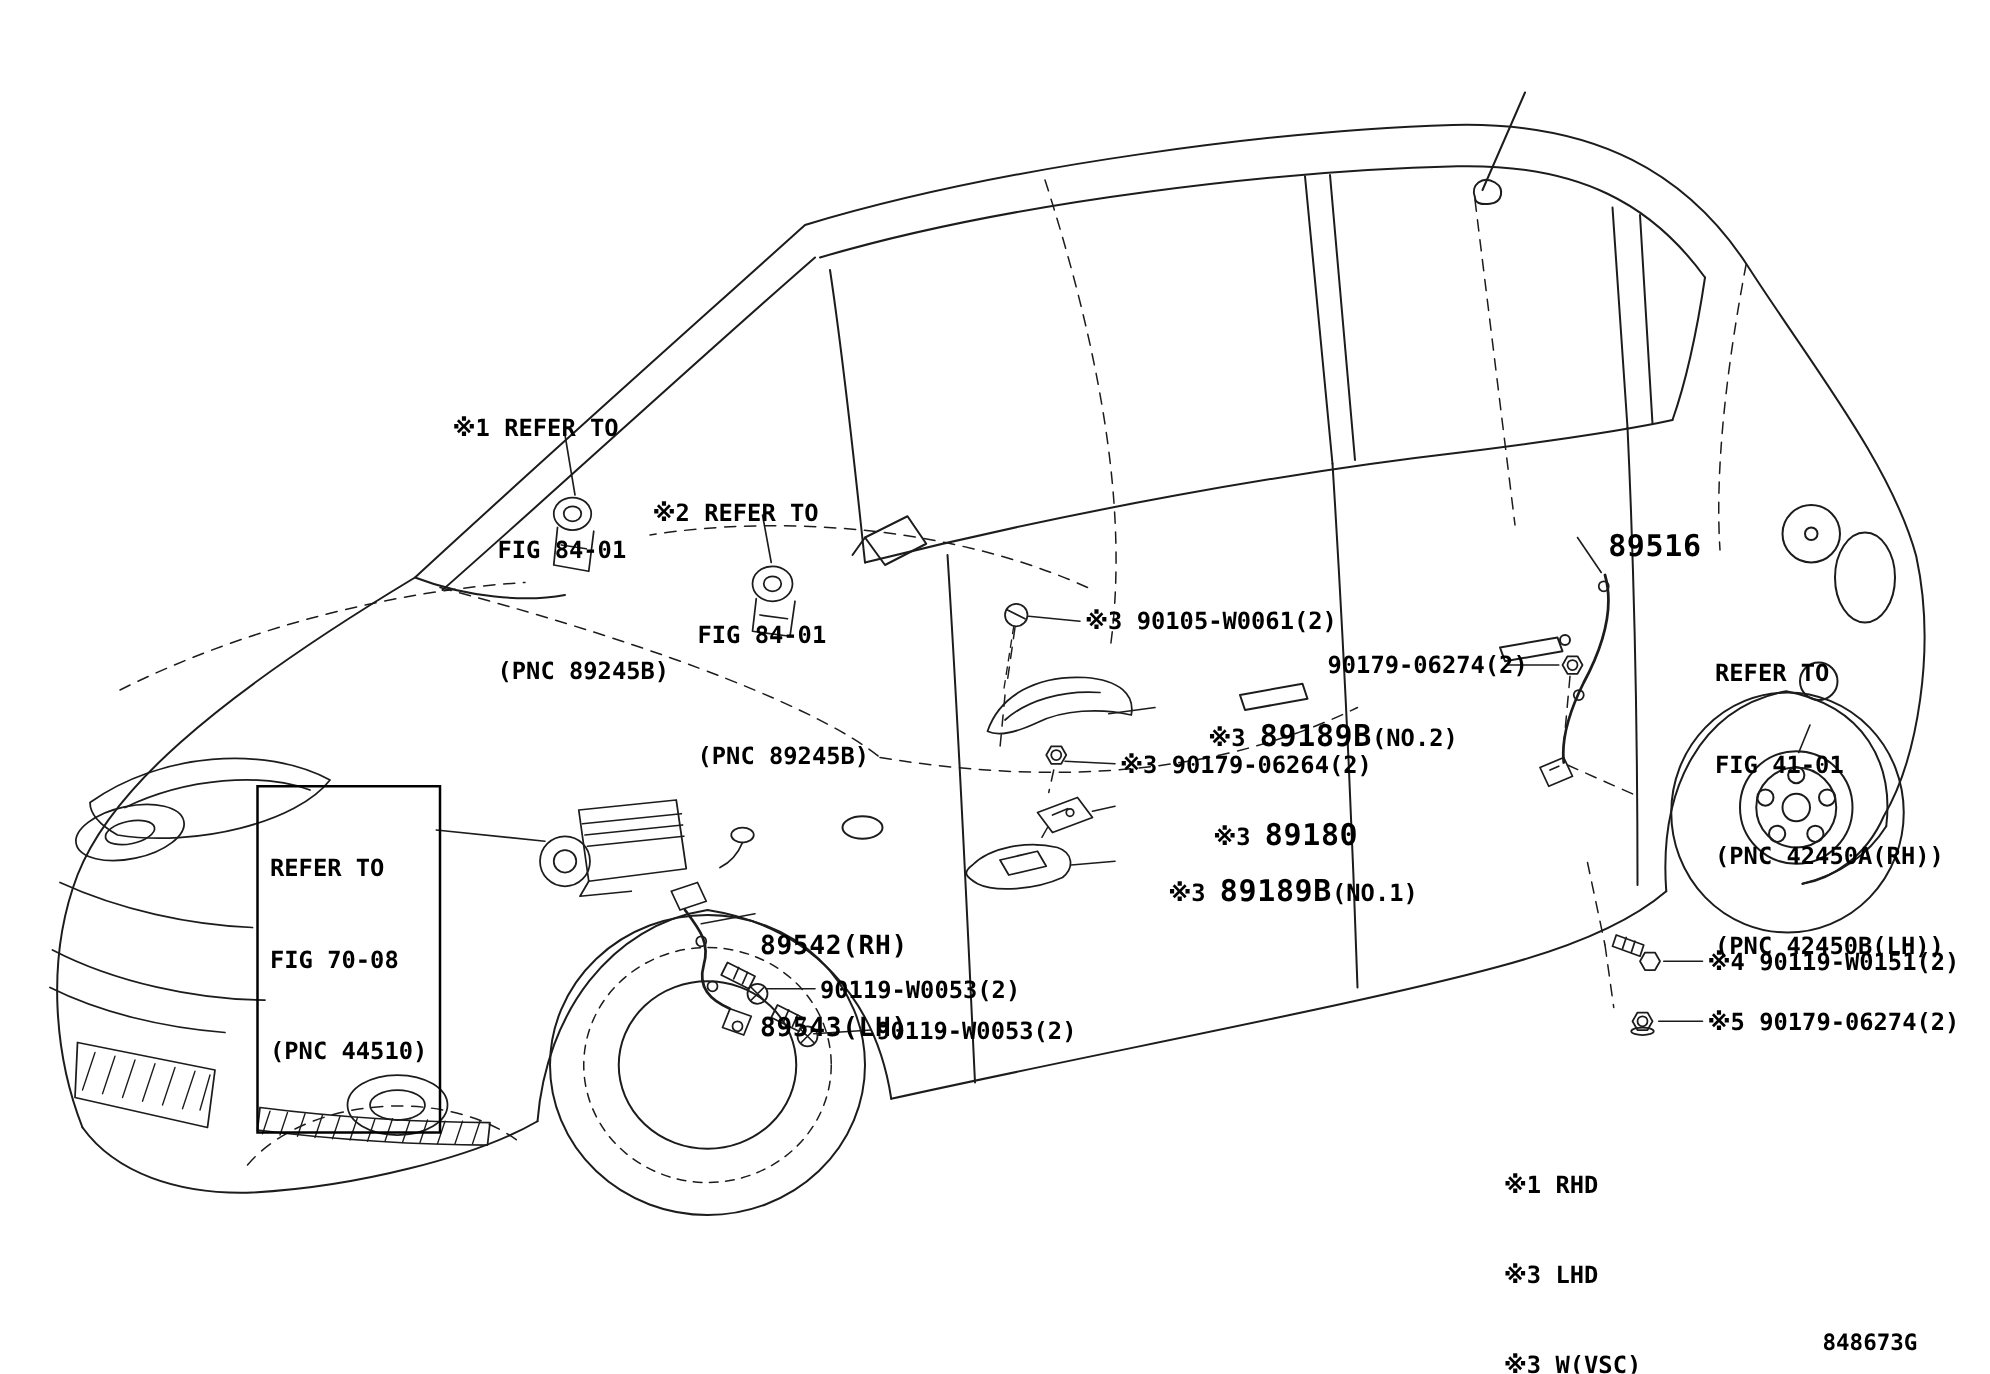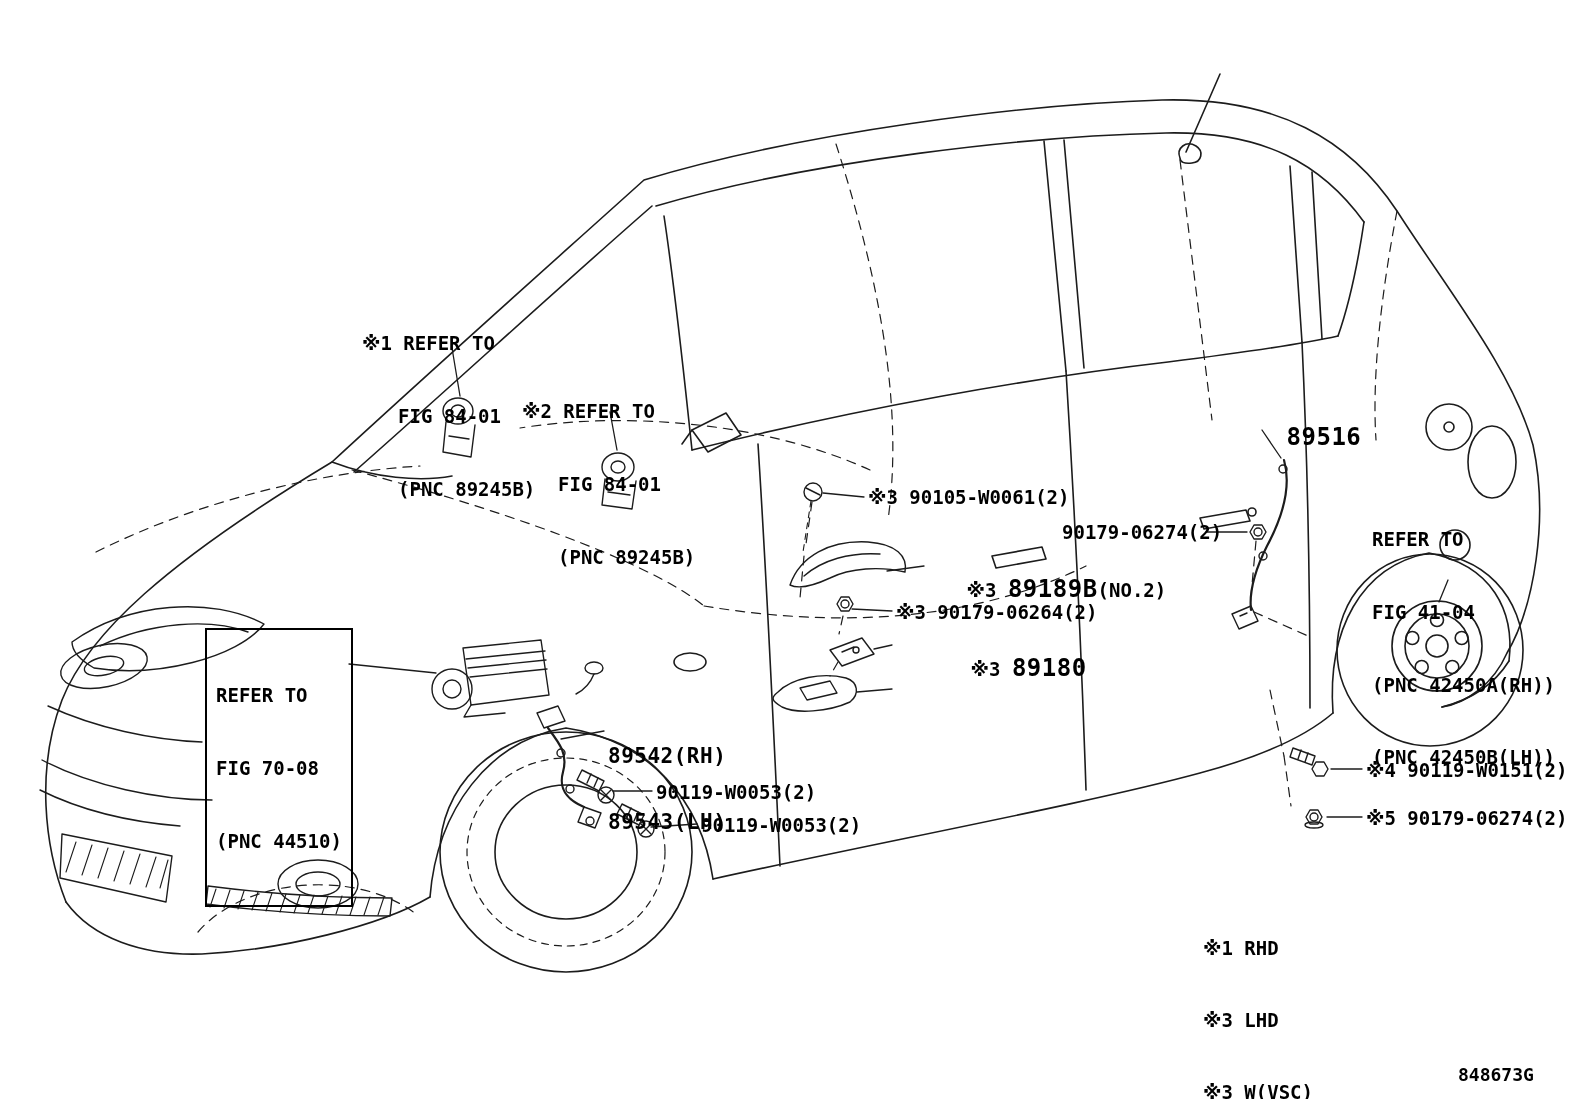--- a/index.html
+++ b/index.html
@@ -9,21 +9,21 @@
     font-family:"DejaVu Sans Mono","DejaVu Sans",monospace;
     color:#000;
   }
   .stage { position:absolute; left:0; top:0; width:1592px; height:892px; }
   svg.drawing { position:absolute; left:0; top:0; }
 
   .refnote {
     position:absolute; font-size:19px; font-weight:bold;
     line-height:1.28; white-space:pre;
   }
-  .refnote .ind { padding-left:36px; }
+  .refnote .ind { padding-left:36px;margin-top:24px; }
   .boxed { border:2px solid #000; padding:4px 9px; }
 
   .callout {
     position:absolute; font-weight:bold; white-space:pre; line-height:1.25;
   }
   .callout.med { font-size:19px; }
   .callout .pre, .callout .suf { font-size:19px; font-weight:bold; }
   .callout .num { font-size:24px; font-weight:bold; letter-spacing:0.5px; }
   .callout .numline { font-size:21px; font-weight:bold; letter-spacing:0.5px; }
 
@@ -258,39 +258,42 @@
     <div class="ind">FIG 84-01</div>
     <div class="ind">(PNC 89245B)</div>
   </div>
 
   <div class="callout" style="left:1248px; top:402px;">
     <span class="num">89516</span>
   </div>
 
   <div class="refnote" style="left:1372px; top:478px;">
     <div>REFER TO</div>
-    <div>FIG 41-04</div>
+    <div>FIG 41-01</div>
     <div>(PNC 42450A(RH))</div>
     <div>(PNC 42450B(LH))</div>
   </div>
 
   <div class="callout med" style="left:868px; top:486px;">※3 90105-W0061(2)</div>
 
   <div class="callout med" style="left:1062px; top:521px;">90179-06274(2)</div>
 
   <div class="callout" style="left:928px; top:554px;">
     <span class="pre">※3 </span><span class="num">89189B</span><span class="suf">(NO.2)</span>
   </div>
 
   <div class="callout med" style="left:896px; top:601px;">※3 90179-06264(2)</div>
 
   <div class="callout" style="left:932px; top:633px;">
     <span class="pre">※3 </span><span class="num">89180</span>
   </div>
 
+  <div class="callout" style="left:896px; top:678px;">
+    <span class="pre">※3 </span><span class="num">89189B</span><span class="suf">(NO.1)</span>
+  </div>
 
   <div class="refnote boxed" style="left:205px; top:628px;">
     <div>REFER TO</div>
     <div>FIG 70-08</div>
     <div>(PNC 44510)</div>
   </div>
 
   <div class="callout" style="left:608px; top:703px;">
     <div class="numline">89542(RH)</div>
     <div class="numline">89543(LH)</div>

